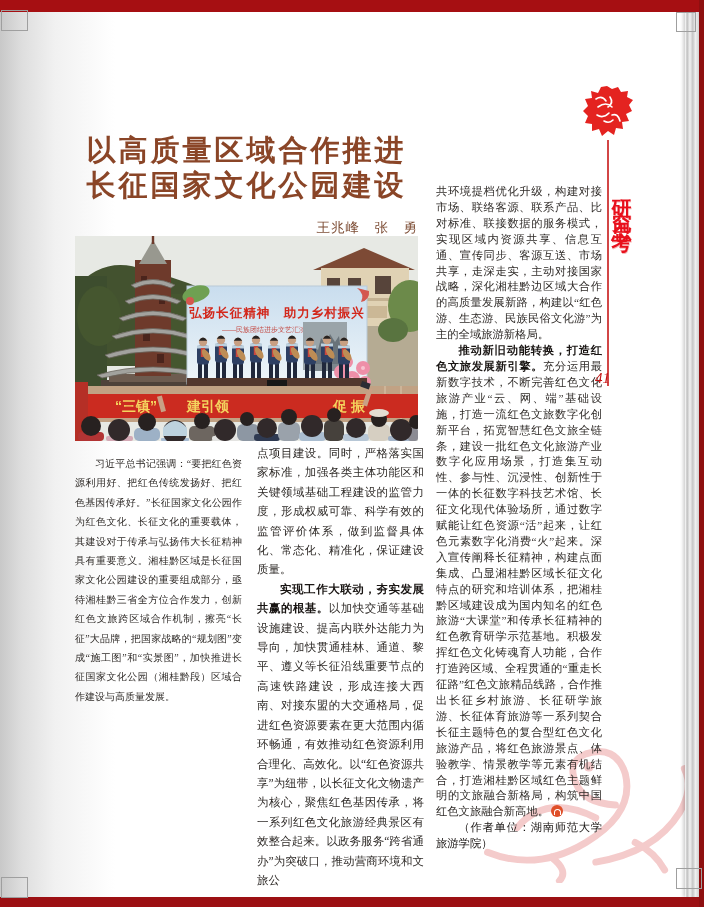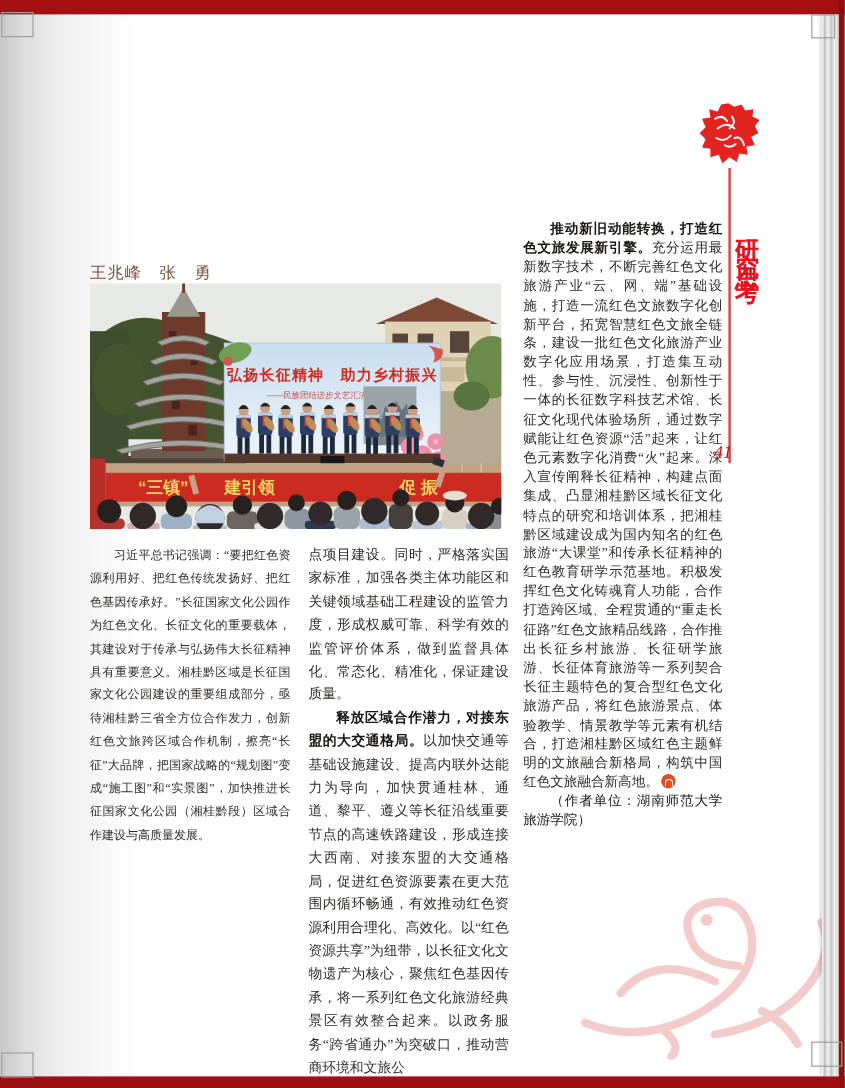--- a/index.html
+++ b/index.html
@@ -27,29 +27,29 @@
   .corner-tr{left:676px;top:12px;width:18px;height:18px;}
   .corner-br{left:676px;top:868px;width:24px;height:19px;}
 
   
   .title-block{position:absolute;left:75px;top:133px;width:343px;text-align:center;z-index:2;}
   .title-line{
     font-weight:bold;font-size:29px;line-height:35px;letter-spacing:3px;
     color:#8a4527;white-space:nowrap;
   }
   .authors{
-    position:absolute;left:75px;top:219px;width:343px;text-align:left;
+    position:absolute;left:75px;top:219px;width:343px;text-align:right;
     font-size:13.5px;color:#7e4e36;letter-spacing:1px;z-index:2;
   }
   .photo{position:absolute;left:75px;top:236px;width:343px;height:205px;z-index:2;overflow:hidden;}
 
   .col{position:absolute;z-index:2;color:#2f2b28;}
   .col p{margin:0;text-align:justify;word-break:break-all;}
   .col-1{left:75px;top:454px;width:167px;font-size:10px;line-height:19.4px;}
-  .col-2{left:257px;top:454px;width:167px;font-size:11.5px;line-height:19.4px;}
+  .col-2{left:257px;top:444px;width:167px;font-size:11.5px;line-height:19.4px;}
   .col-3{left:436px;top:184px;width:166px;font-size:11.3px;line-height:15.9px;}
   .indent{text-indent:2em;}
   .lead{font-weight:bold;font-family:"Liberation Sans",sans-serif;color:#191513;}
   .author-note{font-weight:normal;text-indent:2em;color:#191513;margin-top:2px;}
   .endmark{display:inline-block;width:12px;height:12px;border-radius:50%;
     background:#df4f28;position:relative;vertical-align:-2px;margin-left:2px;}
   .endmark::after{content:"";position:absolute;left:2.6px;top:3.4px;width:5px;height:5px;
     border:1.7px solid #fff;border-bottom:none;border-radius:5px 5px 0 0;}
 
   
@@ -67,20 +67,24 @@
     font-family:"Liberation Serif",serif;font-style:italic;font-weight:normal;
     font-size:15px;color:#c41414;
   }
   .watermark{position:absolute;left:458px;top:733px;z-index:1;opacity:.85;}
 </style>
 </head>
 <body>
 
 <div class="page">
 
+  <div class="title-block">
+    <div class="title-line">以高质量区域合作推进</div>
+    <div class="title-line">长征国家文化公园建设</div>
+  </div>
   <div class="authors">王兆峰　张　勇</div>
 
   <div class="photo">
     <svg width="343" height="205" viewBox="0 0 343 205" xmlns="http://www.w3.org/2000/svg">
       <defs>
         <linearGradient id="bdg" x1="0" y1="0" x2="0" y2="1">
           <stop offset="0" stop-color="#c9ddee"></stop>
             <stop offset="1" stop-color="#eef5f9"></stop>
         </linearGradient>
         <g id="perf">
@@ -232,24 +236,25 @@
       </g>
     </svg>
   </div>
 
   <div class="col col-1 bodytext">
     <p class="indent"><span>习近平总书记强调：“要把红色资源利用好、把红色传统发扬好、把红色基因传承好。”长征国家文化公园作为红色文化、长征文化的重要载体，其建设对于传承与弘扬伟大长征精神具有重要意义。湘桂黔区域是长征国家文化公园建设的重要组成部分，亟待湘桂黔三省全方位合作发力，创新红色文旅跨区域合作机制，擦亮“长征”大品牌，把国家战略的“规划图”变成“施工图”和“实景图”，加快推进长征国家文化公园（湘桂黔段）区域合作建设与高质量发展。</span></p>
   </div>
 
   <div class="col col-2 bodytext">
     <p><span>点项目建设。同时，严格落实国家标准，加强各类主体功能区和关键领域基础工程建设的监管力度，形成权威可靠、科学有效的监管评价体系，做到监督具体化、常态化、精准化，保证建设质量。</span></p>
-    <p class="indent"><span class="lead">释放区域合作潜力，对接东盟的大交通格局。</span><span>以加快交通等基础设施建设、提高内联外达能力为导向，加快贯通桂林、通道、黎平、遵义等长征沿线重要节点的高速铁路建设，形成连接大西南、对接东盟的大交通格局，促进红色资源要素在更大范围内循环畅通，有效推动红色资源利用合理化、高效化。以“红色资源共享”为纽带，以长征文化文物遗产为核心，聚焦红色基因传承，将一系列红色文化旅游经典景区有效整合起来。以政务服务“跨省通办”为突破口，推动营商环境和文旅公</span></p>
+    <p class="indent"><span class="lead">实现工作大联动，夯实发展共赢的根基。</span><span>以加快交通等基础设施建设、提高内联外达能力为导向，加快贯通桂林、通道、黎平、遵义等长征沿线重要节点的高速铁路建设，形成连接大西南、对接东盟的大交通格局，促进红色资源要素在更大范围内循环畅通，有效推动红色资源利用合理化、高效化。以“红色资源共享”为纽带，以长征文化文物遗产为核心，聚焦红色基因传承，将一系列红色文化旅游经典景区有效整合起来。以政务服务“跨省通办”为突破口，推动营商环境和文旅公</span></p>
   </div>
 
   <div class="col col-3 bodytext">
+    <p><span>共环境提档优化升级，构建对接市场、联络客源、联系产品、比对标准、联接数据的服务模式，实现区域内资源共享、信息互通、宣传同步、客源互送、市场共享，走深走实，主动对接国家战略，深化湘桂黔边区域大合作的高质量发展新路，构建以“红色游、生态游、民族民俗文化游”为主的全域旅游新格局。</span></p>
     <p class="indent"><span class="lead">推动新旧动能转换，打造红色文旅发展新引擎。</span><span>充分运用最新数字技术，不断完善红色文化旅游产业“云、网、端”基础设施，打造一流红色文旅数字化创新平台，拓宽智慧红色文旅全链条，建设一批红色文化旅游产业数字化应用场景，打造集互动性、参与性、沉浸性、创新性于一体的长征数字科技艺术馆、长征文化现代体验场所，通过数字赋能让红色资源“活”起来，让红色元素数字化消费“火”起来。深入宣传阐释长征精神，构建点面集成、凸显湘桂黔区域长征文化特点的研究和培训体系，把湘桂黔区域建设成为国内知名的红色旅游“大课堂”和传承长征精神的红色教育研学示范基地。积极发挥红色文化铸魂育人功能，合作打造跨区域、全程贯通的“重走长征路”红色文旅精品线路，合作推出长征乡村旅游、长征研学旅游、长征体育旅游等一系列契合长征主题特色的复合型红色文化旅游产品，将红色旅游景点、体验教学、情景教学等元素有机结合，打造湘桂黔区域红色主题鲜明的文旅融合新格局，构筑中国红色文旅融合新高地。</span><span class="endmark"></span></p>
     <p class="author-note">（作者单位：湖南师范大学旅游学院）</p>
   </div>
 
   <div class="seal">
     <svg width="52" height="52" viewBox="0 0 52 52" xmlns="http://www.w3.org/2000/svg">
       <path d="M25 1 L30 4 L36 2 L39 7 L46 6 L45 12 L51 15 L47 20 L50 26 L44 29 L47 36 L40 37 L41 44 L34 43 L32 50 L26 46 L20 51 L17 44 L10 46 L10 39 L3 38 L6 31 L1 26 L6 21 L3 14 L10 13 L9 6 L16 8 L19 2 Z" fill="#e42320"></path>
       <path d="M14 14 q6 -4 10 2 M16 22 q8 -6 14 0 M15 30 q6 4 12 -2 M28 12 q4 6 -2 10 M30 30 q6 -2 8 6 M22 36 q5 3 9 -1" stroke="#ffffff" stroke-width="1.6" fill="none" stroke-linecap="round"></path>
     </svg>
   </div>

